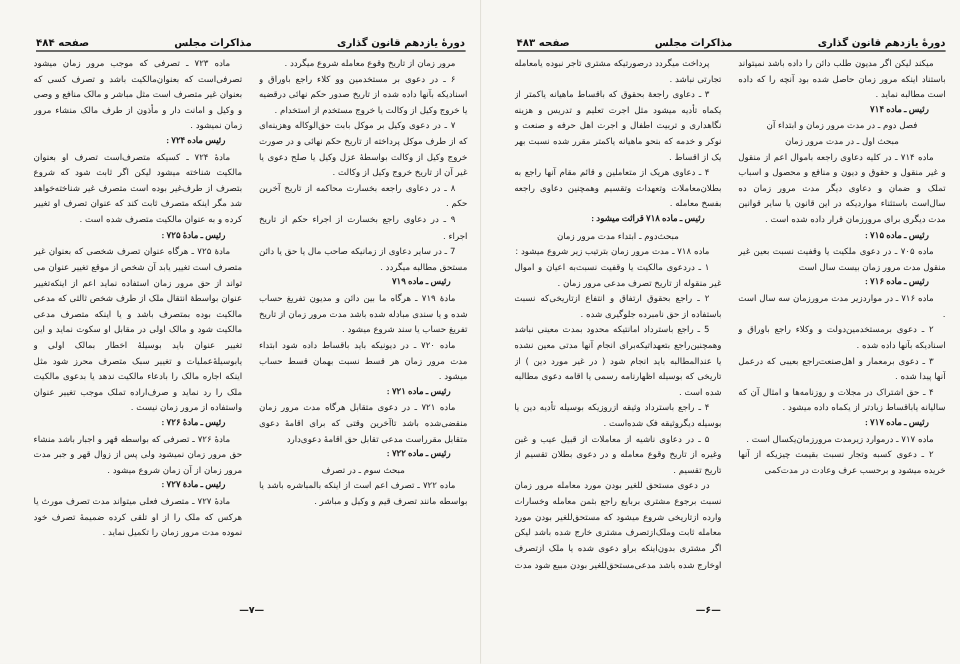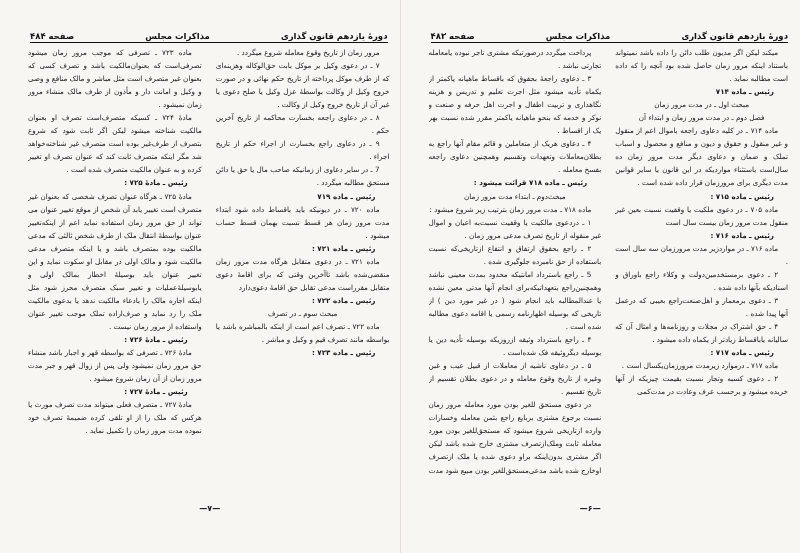--- a/index.html
+++ b/index.html
@@ -25,21 +25,21 @@
   .page.right .header-rule { left: 30px; right: 12px; }
   .columns {
     position: absolute; top: 46px; bottom: 60px;
     display: flex; direction: rtl; gap: 14px;
   }
   .page.left .columns { left: 28px; right: 10px; }
   .page.right .columns { left: 28px; right: 12px; }
   .col { flex: 1; direction: rtl; text-align: justify; font-size: 7.2px; line-height: 13.05px; overflow: hidden; }
   .col p { margin: 0; }
   .col .para { text-indent: 10px; }
-  .col .chair { padding-right: 14px; font-weight: bold; }
+  .col .chair { padding-right: 14px; font-weight: bold; font-family: Liberation Serif, serif; }
   .col .center { text-align: center; text-indent: 0; }
   .footer {
     position: absolute; bottom: 40px; width: 100%; text-align: center;
     font-size: 8px; font-weight: bold; letter-spacing: 1px;
   }
   .page.left .footer { left: 10px; }
   .page.right .footer { left: -10px; }
 </style>
 </head>
 <body>
@@ -49,35 +49,37 @@
   <div class="page left">
     <div class="page-header">
       <span>دورهٔ یازدهم قانون گذاری</span>
       <span>مذاکرات مجلس</span>
       <span>صفحه ۴۸۴</span>
     </div>
     <div class="header-rule"></div>
     <div class="columns">
       <div class="col">
           <p class="para">مرور زمان از تاریخ وقوع معامله شروع میگردد .</p>
+          <p class="para">۶ ـ در دعوی بر مستخدمین وو کلاء راجع باوراق و اسنادیکه بآنها داده شده از تاریخ صدور حکم نهائی درقضیه یا خروج وکیل از وکالت یا خروج مستخدم از استخدام .</p>
           <p class="para">۷ ـ در دعوی وکیل بر موکل بابت حق‌الوکاله وهزینه‌ای که از طرف موکل پرداخته از تاریخ حکم نهائی و در صورت خروج وکیل از وکالت بواسطهٔ عزل وکیل یا صلح دعوی یا غیر آن از تاریخ خروج وکیل از وکالت .</p>
           <p class="para">۸ ـ در دعاوی راجعه بخسارت محاکمه از تاریخ آخرین حکم .</p>
           <p class="para">۹ ـ در دعاوی راجع بخسارت از اجراء حکم از تاریخ اجراء .</p>
           <p class="para">7 ـ در سایر دعاوی از زمانیکه صاحب مال یا حق یا دائن مستحق مطالبه میگردد .</p>
           <p class="chair">رئیس ـ ماده ۷۱۹</p>
+          <p class="para">مادهٔ ۷۱۹ ـ هرگاه ما بین دائن و مدیون تفریغ حساب شده و یا سندی مبادله شده باشد مدت مرور زمان از تاریخ تفریغ حساب یا سند شروع میشود .</p>
           <p class="para">ماده ۷۲۰ ـ در دیونیکه باید باقساط داده شود ابتداء مدت مرور زمان هر قسط نسبت بهمان قسط حساب میشود .</p>
           <p class="chair">رئیس ـ ماده ۷۲۱ :</p>
           <p class="para">ماده ۷۲۱ ـ در دعوی متقابل هرگاه مدت مرور زمان منقضی‌شده باشد تاآخرین وقتی که برای اقامهٔ دعوی متقابل مقرراست مدعی تقابل حق اقامهٔ دعوی‌دارد</p>
           <p class="chair">رئیس ـ ماده ۷۲۲ :</p>
           <p class="center">مبحث سوم ـ در تصرف</p>
           <p class="para">ماده ۷۲۲ ـ تصرف اعم است از اینکه بالمباشره باشد یا بواسطه مانند تصرف قیم و وکیل و مباشر .</p>
-          <p class="chair">رئیس ـ ماده ۷۲۳ :</p>
         </div>
       <div class="col">
           <p class="para">ماده ۷۲۳ ـ تصرفی که موجب مرور زمان میشود تصرفی‌است که بعنوان‌مالکیت باشد و تصرف کسی که بعنوان غیر متصرف است مثل مباشر و مالک منافع و وصی و وکیل و امانت دار و مأذون از طرف مالک منشاء مرور زمان نمیشود .</p>
+          <p class="chair">رئیس ماده ۷۲۴ :</p>
           <p class="para">مادهٔ ۷۲۴ ـ کسیکه متصرف‌است تصرف او بعنوان مالکیت شناخته میشود لیکن اگر ثابت شود که شروع بتصرف از طرف‌غیر بوده است متصرف غیر شناخته‌خواهد شد مگر اینکه متصرف ثابت کند که عنوان تصرف او تغییر کرده و به عنوان مالکیت متصرف شده است .</p>
           <p class="chair">رئیس ـ مادهٔ ۷۲۵ :</p>
           <p class="para">مادهٔ ۷۲۵ ـ هرگاه عنوان تصرف شخصی که بعنوان غیر متصرف است تغییر یابد آن شخص از موقع تغییر عنوان می تواند از حق مرور زمان استفاده نماید اعم از اینکه‌تغییر عنوان بواسطهٔ انتقال ملک از طرف شخص ثالثی که مدعی مالکیت بوده بمتصرف باشد و یا اینکه متصرف مدعی مالکیت شود و مالک اولی در مقابل او سکوت نماید و این تغییر عنوان باید بوسیلهٔ اخطار بمالک اولی و یا‌بوسیلهٔ‌عملیات و تغییر سبک متصرف محرز شود مثل اینکه اجاره مالک را بادعاء مالکیت ندهد یا بدعوی مالکیت ملک را رد نماید و صرف‌اراده تملک موجب تغییر عنوان واستفاده از مرور زمان نیست .</p>
           <p class="chair">رئیس ـ مادهٔ ۷۲۶ :</p>
           <p class="para">مادهٔ ۷۲۶ ـ تصرفی که بواسطه قهر و اجبار باشد منشاء حق مرور زمان نمیشود ولی پس از زوال قهر و جبر مدت مرور زمان از آن زمان شروع میشود .</p>
           <p class="chair">رئیس ـ مادهٔ ۷۲۷ :</p>
           <p class="para">مادهٔ ۷۲۷ ـ متصرف فعلی میتواند مدت تصرف مورث یا هرکس که ملک را از او تلقی کرده ضمیمهٔ تصرف خود نموده مدت مرور زمان را تکمیل نماید .</p>
         </div>
     </div>
     <div class="footer">—۷—</div>
@@ -87,22 +89,22 @@
     <div class="page-header">
       <span>دورهٔ یازدهم قانون گذاری</span>
       <span>مذاکرات مجلس</span>
       <span>صفحه ۴۸۳</span>
     </div>
     <div class="header-rule"></div>
     <div class="columns">
       <div class="col">
           <p class="para">میکند لیکن اگر مدیون طلب دائن را داده باشد نمیتواند باستناد اینکه مرور زمان حاصل شده بود آنچه را که داده است مطالبه نماید .</p>
           <p class="chair">رئیس ـ ماده ۷۱۴</p>
+          <p class="center">فصل دوم ـ در مدت مرور زمان و ابتداء آن</p>
           <p class="center">مبحث اول ـ در مدت مرور زمان</p>
-          <p class="center">فصل دوم ـ در مدت مرور زمان و ابتداء آن</p>
           <p class="para">ماده ۷۱۴ ـ در کلیه دعاوی راجعه باموال اعم از منقول و غیر منقول و حقوق و دیون و منافع و محصول و اسباب تملک و ضمان و دعاوی دیگر مدت مرور زمان ده سال‌است باستثناء مواردیکه در این قانون یا سایر قوانین مدت دیگری برای مرورزمان قرار داده شده است .</p>
           <p class="chair">رئیس ـ ماده ۷۱۵ :</p>
           <p class="para">ماده ۷۰۵ ـ در دعوی ملکیت یا وقفیت نسبت بعین غیر منقول مدت مرور زمان بیست سال است</p>
           <p class="chair">رئیس ـ ماده ۷۱۶ :</p>
           <p class="para">ماده ۷۱۶ ـ در مواردزیر مدت مرورزمان سه سال است .</p>
           <p class="para">۲ ـ دعوی برمستخدمین‌دولت و وکلاء راجع باوراق و اسناد‌یکه بآنها داده شده .</p>
           <p class="para">۳ ـ دعوی برمعمار و اهل‌صنعت‌راجع بعیبی که درعمل آنها پیدا شده .</p>
           <p class="para">۴ ـ حق اشتراک در مجلات و روزنامه‌ها و امثال آن که سالیانه یا‌باقساط زیادتر از یکماه داده میشود .</p>
           <p class="chair">رئیس ـ ماده ۷۱۷ :</p>
           <p class="para">ماده ۷۱۷ ـ درموارد زیرمدت مرورزمان‌یکسال است .</p>

